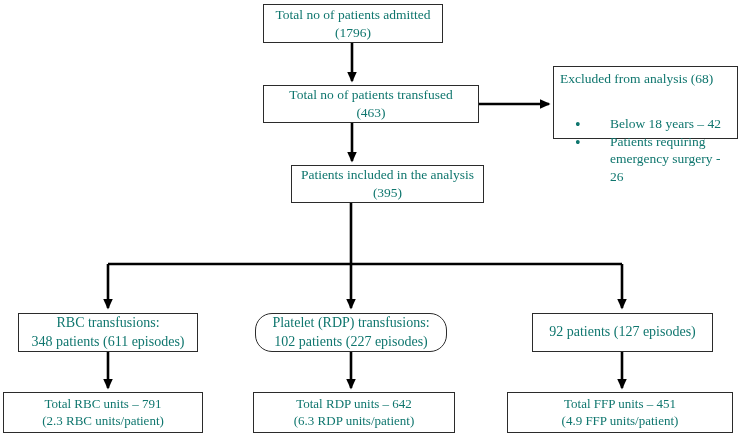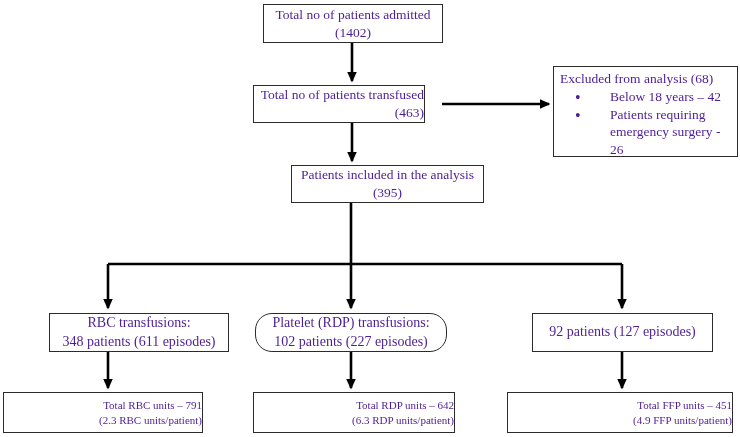--- a/index.html
+++ b/index.html
@@ -2,21 +2,21 @@
 <html><head>
 <meta charset="utf-8">
 <style>
   html, body { margin: 0; padding: 0; background: #ffffff; }
   .canvas {
     position: relative;
     width: 740px;
     height: 437px;
     background: #ffffff;
     font-family: "Liberation Serif", serif;
-    color: #4c1d95;
+    color: #0f766e;
     overflow: hidden;
   }
   .arrows {
     position: absolute;
     left: 0; top: 0;
     width: 740px; height: 437px;
   }
   .arrows line { stroke: #000000; stroke-width: 2.6; }
   .box {
     position: absolute;
@@ -25,21 +25,21 @@
     background: #ffffff;
     display: flex;
     flex-direction: column;
     justify-content: center;
     align-items: center;
     text-align: center;
     line-height: 1.3;
   }
   .fs-top  { font-size: 13.5px; }
   .fs-mid  { font-size: 14px; }
-  .fs-big  { font-size: 11px; align-items: flex-end; }
+  .fs-big  { font-size: 13px; }
   .box-excluded {
     justify-content: flex-start;
     align-items: flex-start;
     text-align: left;
     padding: 3px 3px 3px 6px;
     font-size: 13.5px;
     line-height: 1.32;
   }
   .box-excluded .bullets {
     margin: 0; padding: 0;
@@ -78,47 +78,47 @@
     <line x1="351" y1="203" x2="351" y2="308" marker-end="url(#ah)"></line>
     <line x1="108" y1="264" x2="108" y2="308" marker-end="url(#ah)"></line>
     <line x1="622" y1="264" x2="622" y2="308" marker-end="url(#ah)"></line>
     <line x1="108" y1="352" x2="108" y2="388" marker-end="url(#ah)"></line>
     <line x1="351" y1="352" x2="351" y2="388" marker-end="url(#ah)"></line>
     <line x1="622" y1="352" x2="622" y2="388" marker-end="url(#ah)"></line>
   </svg>
 
   <div class="box fs-top" style="left:263px; top:4px; width:180px; height:39px;">
     <span class="bline">Total no of patients admitted</span>
-    <span class="bline">(1402)</span>
+    <span class="bline">(1796)</span>
   </div>
 
-  <div class="box fs-top" style="left:253px; top:85px; width:172px; height:38px;align-items:flex-end;">
+  <div class="box fs-top" style="left:263px; top:85px; width:216px; height:38px;">
     <span class="bline">Total no of patients transfused</span>
     <span class="bline">(463)</span>
   </div>
 
-  <div class="box box-excluded" style="left:553px; top:66px; width:185px; height:91px;">
+  <div class="box box-excluded" style="left:553px; top:66px; width:185px; height:73px;gap:27px;">
     <span class="bline">Excluded from analysis (68)</span>
     <ul class="bullets">
       <li>
         <span>Below 18 years – 42</span>
       </li>
       <li>
         <span>Patients requiring</span>
         <span>emergency surgery - 26</span>
       </li>
     </ul>
   </div>
 
   <div class="box fs-top" style="left:255px; top:165px; width:193px; height:38px;margin-left:36px;">
     <span class="bline">Patients included in the analysis</span>
     <span class="bline">(395)</span>
   </div>
 
-  <div class="box fs-mid" style="left:18px; top:313px; width:180px; height:39px;margin-left:31px;">
+  <div class="box fs-mid" style="left:18px; top:313px; width:180px; height:39px;">
     <span class="bline">RBC transfusions:</span>
     <span class="bline">348 patients (611 episodes)</span>
   </div>
 
   <div class="box fs-mid" style="left:255px; top:313px; width:192px; height:39px;border-radius:17px;">
     <span class="bline">Platelet (RDP) transfusions:</span>
     <span class="bline">102 patients (227 episodes)</span>
   </div>
 
   <div class="box fs-mid" style="left:532px; top:313px; width:181px; height:39px;">

